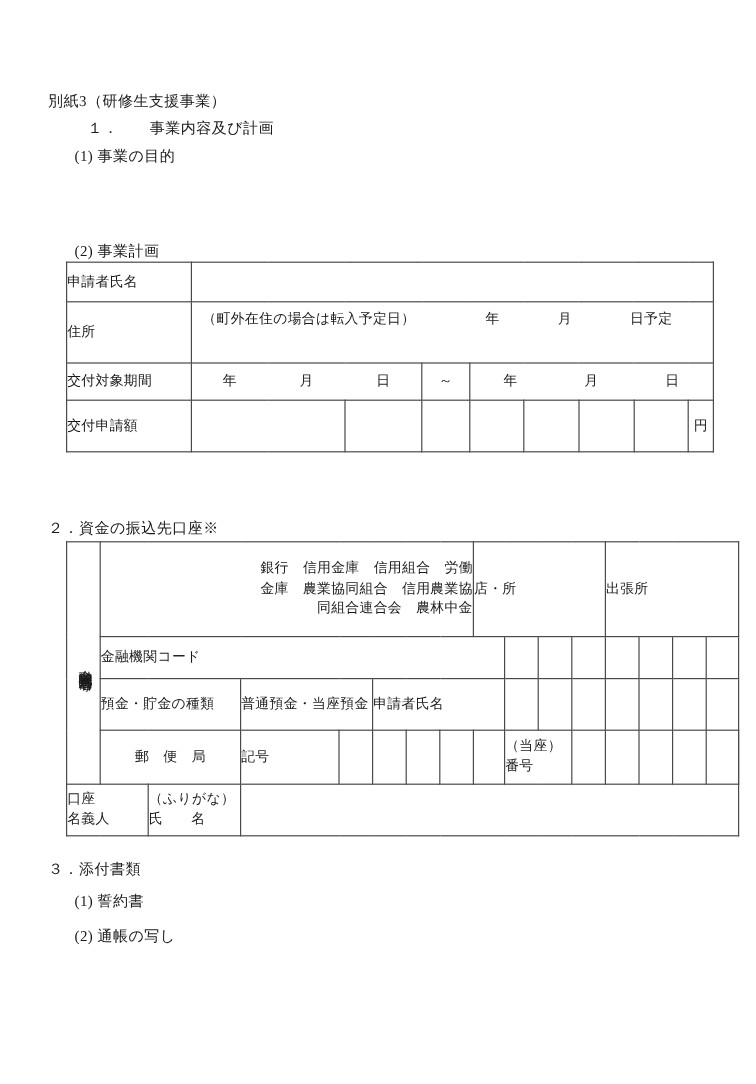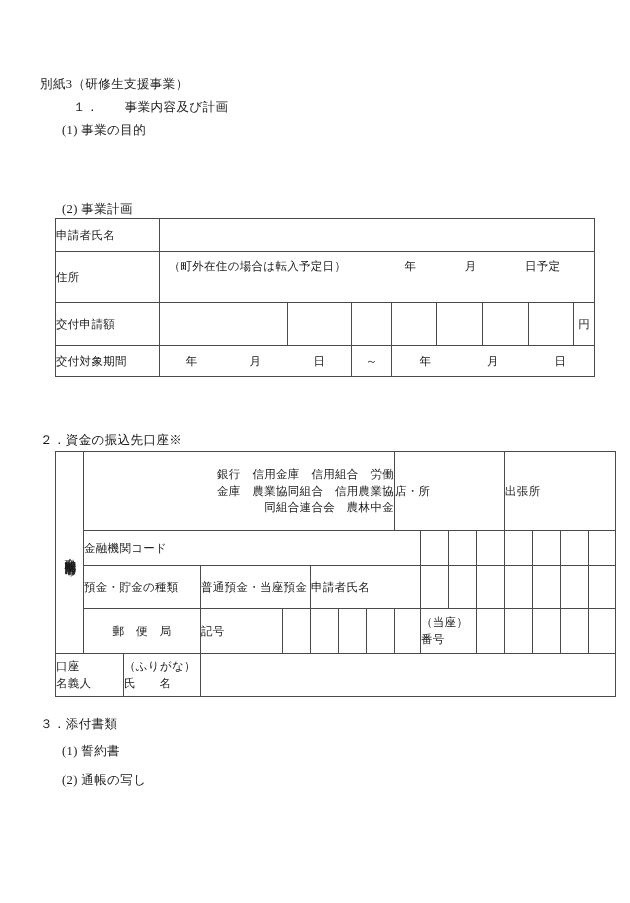--- a/index.html
+++ b/index.html
@@ -172,48 +172,48 @@
               <span>年</span>
               <span style="display:inline-block;width:42px"></span>
               <span>月</span>
               <span style="display:inline-block;width:42px"></span>
               <span>日予定</span>
             </div>
           </div>
         </td>
       </tr>
       <tr>
-        <td class="lbl-left" style="height:42px">交付申請額</td>
-        <td colspan="2"></td>
-        <td></td>
-        <td></td>
-        <td></td>
-        <td></td>
-        <td></td>
-        <td></td>
-        <td class="lbl-center">円</td>
-      </tr>
-      <tr>
         <td class="lbl-left" style="height:30px">交付対象期間</td>
         <td colspan="3">
           <div class="ymd-row">
             <span>年</span>
             <span>月</span>
             <span>日</span>
           </div>
         </td>
         <td class="lbl-center">～</td>
         <td colspan="5">
           <div class="ymd-row">
             <span>年</span>
             <span>月</span>
             <span>日</span>
           </div>
         </td>
       </tr>
+      <tr>
+        <td class="lbl-left" style="height:42px">交付申請額</td>
+        <td colspan="2"></td>
+        <td></td>
+        <td></td>
+        <td></td>
+        <td></td>
+        <td></td>
+        <td></td>
+        <td class="lbl-center">円</td>
+      </tr>
     </tbody>
   </table>
 
   <div class="sec-heading sec2">２．資金の振込先口座※</div>
 
   <table class="form" id="bank-table">
     <colgroup>
       <col style="width:28px">
       <col style="width:40px">
       <col style="width:77px">

